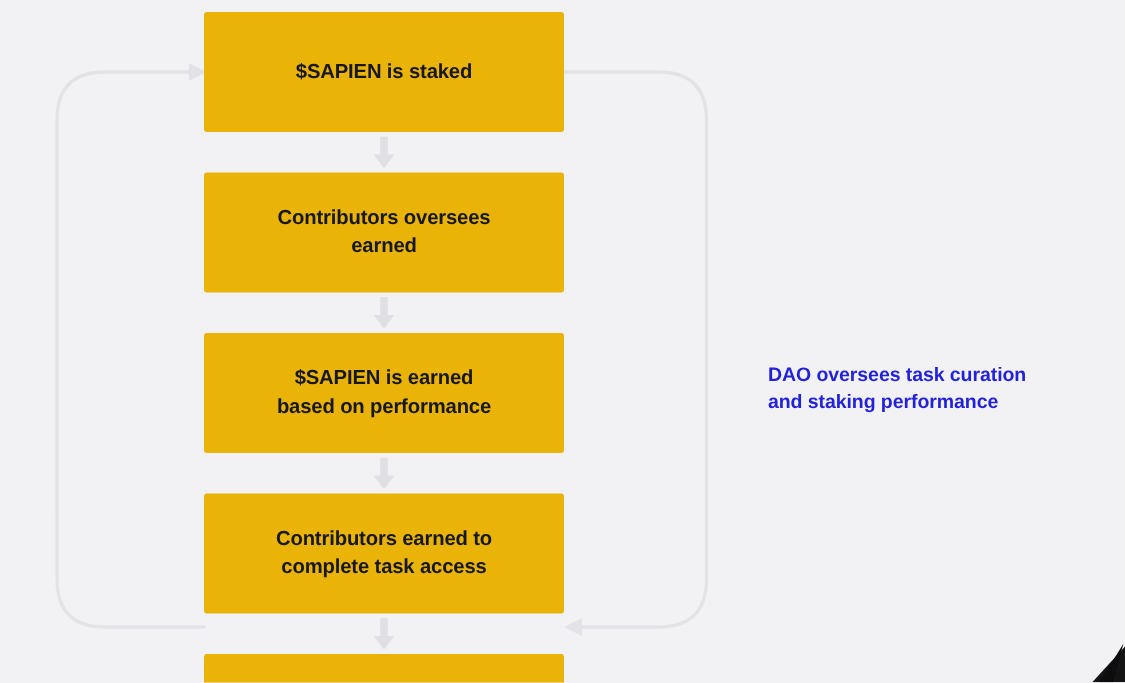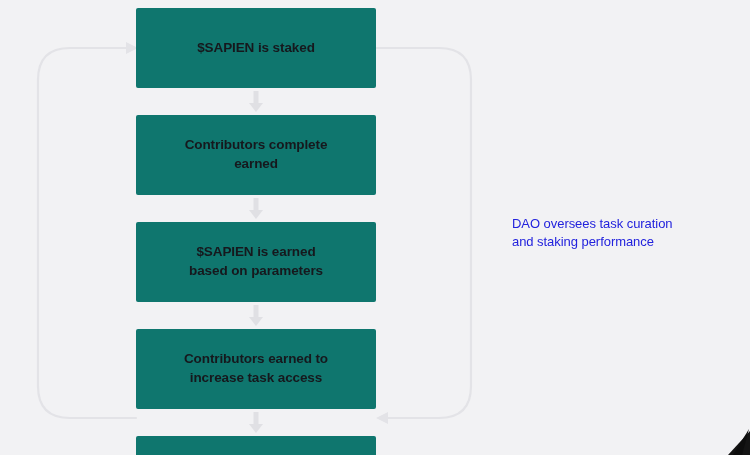--- a/index.html
+++ b/index.html
@@ -37,21 +37,21 @@
   #flow-column {
     position: absolute;
     left: 136px;
     top: 8px;
     width: 240px;
   }
 
   .flow-node {
     width: 240px;
     box-sizing: border-box;
-    background: #0f766e;
+    background: #eab308;
     border-radius: 2px;
     display: flex;
     align-items: center;
     justify-content: center;
     text-align: center;
     padding: 0 14px;
   }
 
   .flow-node-text {
     font-size: 13.5px;
@@ -77,24 +77,25 @@
 
   
   #side-note {
     position: absolute;
     left: 512px;
     top: 215px;
     width: 215px;
   }
   #side-note .note-text {
     font-size: 13px;
-    font-weight: normal;
+    font-weight: bold;
     line-height: 1.42;
     color: #2222dd;
     letter-spacing: -0.05px;
+    margin-top: 26px;
   }
 
   
   #corner-mark {
     position: absolute;
     right: 0px;
     bottom: 0px;
     width: 30px;
     height: 26px;
     overflow: hidden;
@@ -124,50 +125,50 @@
 
     <div class="connector">
       <svg width="16" height="22" viewBox="0 0 16 22" xmlns="http://www.w3.org/2000/svg">
         <rect x="5.5" y="0" width="5" height="13" fill="#e0e0e4"></rect>
         <polygon points="1,12 15,12 8,21" fill="#e0e0e4"></polygon>
       </svg>
     </div>
 
     <div class="flow-node node-h-80">
       <div class="flow-node-text">
-        <span>Contributors complete</span><br>
+        <span>Contributors oversees</span><br>
         <span>earned</span>
       </div>
     </div>
 
     <div class="connector">
       <svg width="16" height="22" viewBox="0 0 16 22" xmlns="http://www.w3.org/2000/svg">
         <rect x="5.5" y="0" width="5" height="13" fill="#e0e0e4"></rect>
         <polygon points="1,12 15,12 8,21" fill="#e0e0e4"></polygon>
       </svg>
     </div>
 
     <div class="flow-node node-h-80">
       <div class="flow-node-text">
         <span>$SAPIEN is earned</span><br>
-        <span>based on parameters</span>
+        <span>based on performance</span>
       </div>
     </div>
 
     <div class="connector">
       <svg width="16" height="22" viewBox="0 0 16 22" xmlns="http://www.w3.org/2000/svg">
         <rect x="5.5" y="0" width="5" height="13" fill="#e0e0e4"></rect>
         <polygon points="1,12 15,12 8,21" fill="#e0e0e4"></polygon>
       </svg>
     </div>
 
     <div class="flow-node node-h-80">
       <div class="flow-node-text">
         <span>Contributors earned to</span><br>
-        <span>increase task access</span>
+        <span>complete task access</span>
       </div>
     </div>
 
     <div class="connector">
       <svg width="16" height="22" viewBox="0 0 16 22" xmlns="http://www.w3.org/2000/svg">
         <rect x="5.5" y="0" width="5" height="13" fill="#e0e0e4"></rect>
         <polygon points="1,12 15,12 8,21" fill="#e0e0e4"></polygon>
       </svg>
     </div>
 

